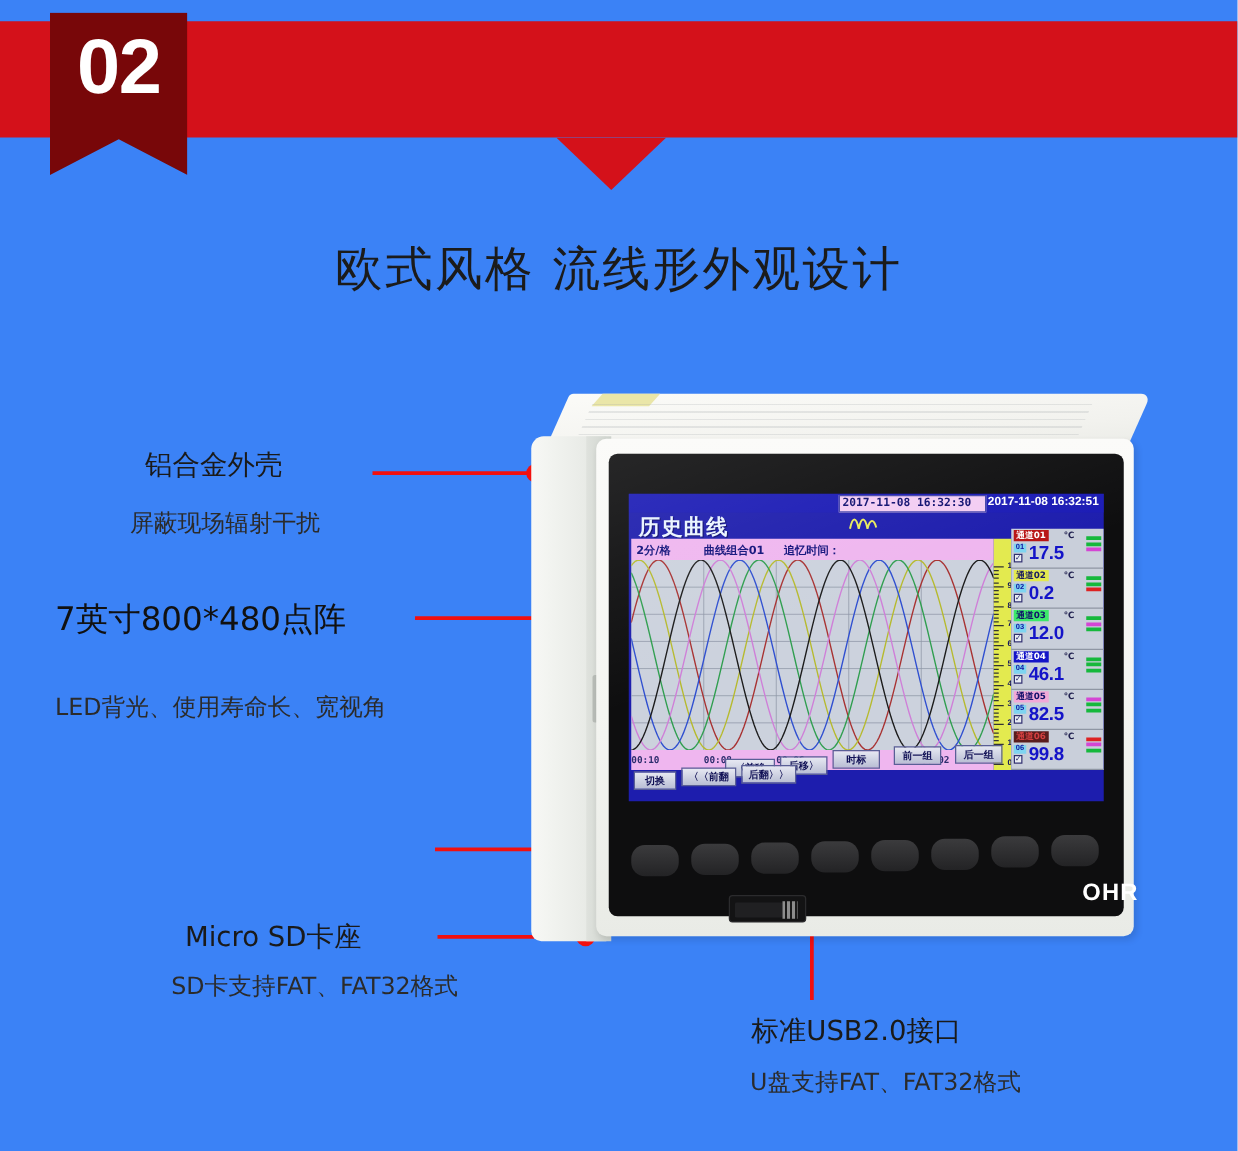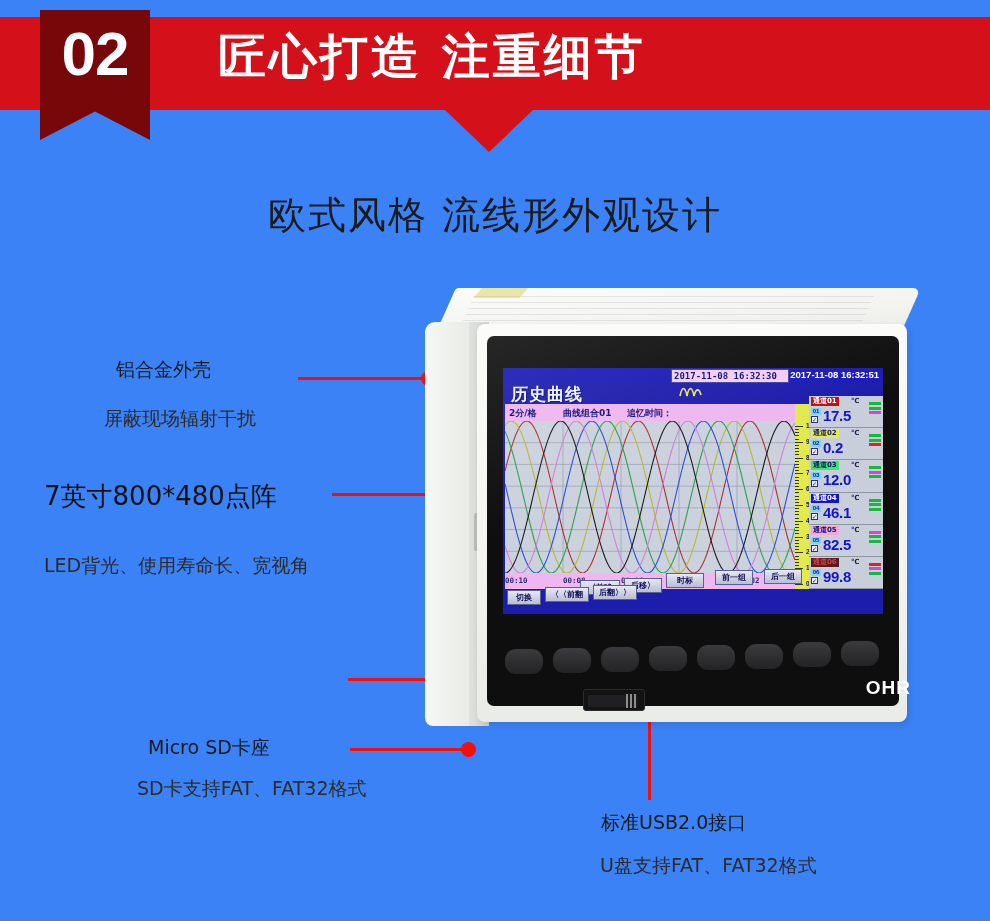--- a/index.html
+++ b/index.html
@@ -45,21 +45,21 @@
 
   
   .subtitle {
     position: absolute; left: 0; top: 190px; width: 990px;
     text-align: center;
     font-size: 38px; color: #1b1b1b; letter-spacing: 2px;
     font-family: "DejaVu Sans", sans-serif;
   }
 
   
-  .device { position: absolute; left: 425px; top: 288px; width: 500px; height: 445px; }
+  .device { position: absolute; left: 425px; top: 315px; width: 500px; height: 445px; }
 
   .dev-top {
     position: absolute; left: 18px; top: 0px; width: 465px; height: 58px;
     background: linear-gradient(175deg,#fbfbf8 0%, #f2f2ee 60%, #e7e8e3 100%);
     transform: skewX(-24deg);
     border-radius: 3px 8px 0 0;
   }
   .dev-top-print {
     position: absolute; left: 40px; top: 6px; width: 400px; height: 44px;
     transform: skewX(-24deg);
@@ -264,21 +264,21 @@
   }
 
   
   .callout-line { position: absolute; background: #f2100f; }
   .callout-dot {
     position: absolute; width: 15px; height: 15px; border-radius: 50%;
     background: #f2100f;
   }
   .co-title {
     position: absolute;
-    font-size: 19px; color: #1a1a1a;
+    font-size: 22px; color: #1a1a1a;
     font-family: "DejaVu Sans", sans-serif;
     white-space: nowrap;
   }
   .co-sub {
     position: absolute;
     font-size: 19px; color: #2b2b2b;
     font-family: "DejaVu Sans", sans-serif;
     white-space: nowrap;
   }
   .co-title-lg {
@@ -291,21 +291,20 @@
 </head>
 <body>
 
 <div id="page">
 
   <div class="banner"></div>
   <div class="banner-notch"></div>
   <div class="ribbon">
     <div class="ribbon-num">02</div>
   </div>
-  <div class="banner-title">匠心打造  注重细节</div>
 
   <div class="subtitle">欧式风格  流线形外观设计</div>
 
   <div class="co-title" style="left:116px; top:357px;">铝合金外壳</div>
   <div class="co-sub" style="left:104px; top:406px;">屏蔽现场辐射干扰</div>
   <div class="callout-line" style="left:298px; top:377px; width:132px; height:3px;"></div>
   <div class="callout-dot" style="left:421px; top:371px;"></div>
 
   <div class="co-title-lg" style="left:44px; top:480px;">
     <span>7英寸800*480点阵</span><br>

